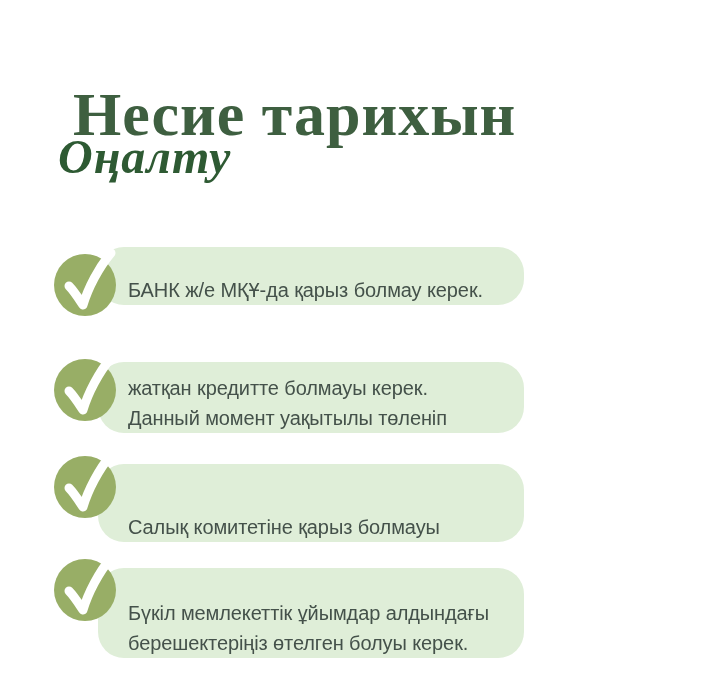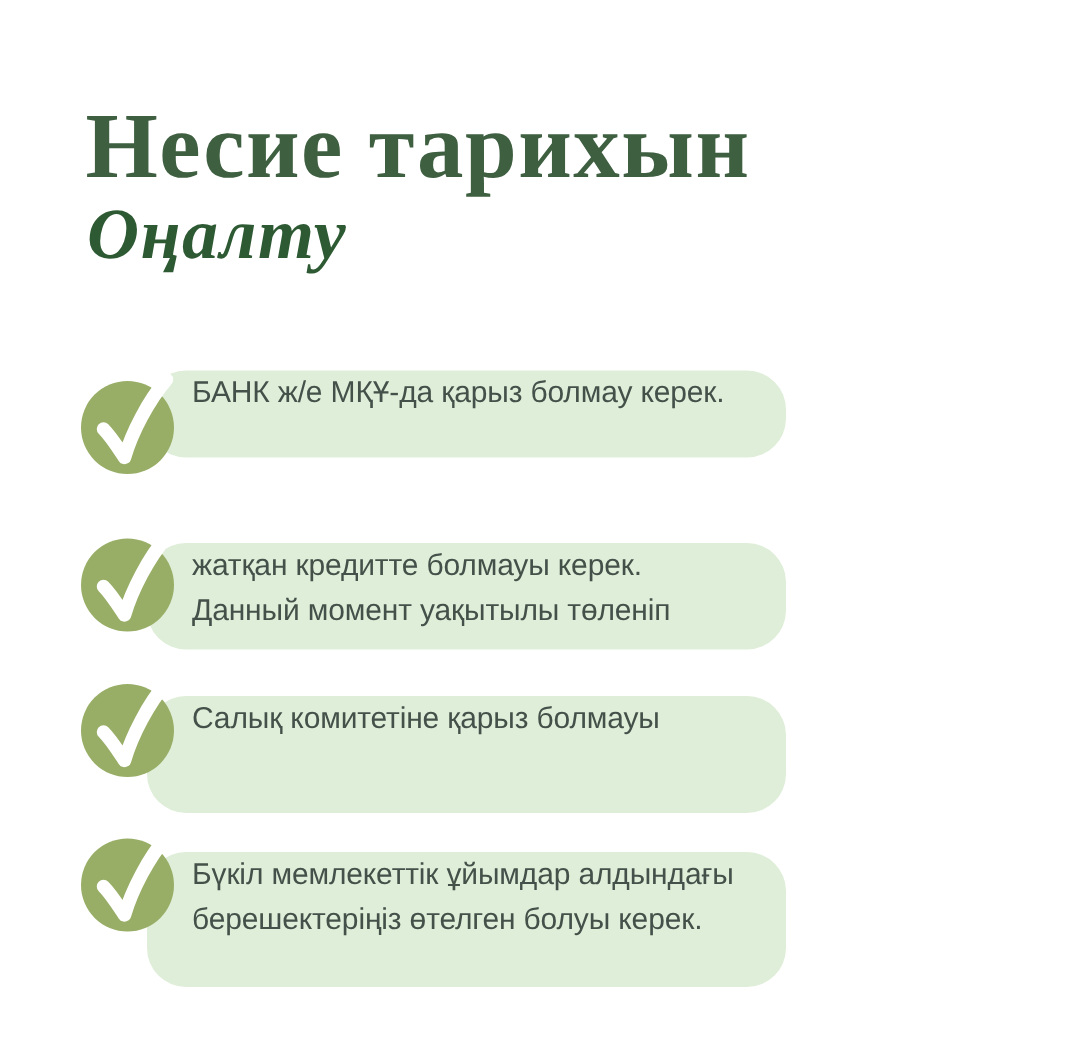--- a/index.html
+++ b/index.html
@@ -12,21 +12,21 @@
     width: 723px;
     height: 699px;
     background: var(--background, #ffffff);
     overflow: hidden;
     font-family: "Liberation Sans", "DejaVu Sans", sans-serif;
   }
   .page-title {
     position: absolute;
     left: 57px;
     top: 63px;
-    margin: 0;
+    margin: 16px;
     font-family: "Liberation Serif", "DejaVu Serif", serif;
     font-size: 62px;
     font-weight: 700;
     line-height: 1.15;
     letter-spacing: 1px;
     color: var(--title-green, #3e5f40);
     white-space: nowrap;
   }
   .page-subtitle {
     position: absolute;
@@ -50,21 +50,21 @@
     overflow: visible;
   }
   .pill {
     position: absolute;
     left: 98px;
     width: 426px;
     background: var(--pill-green, #dfeed8);
     border-radius: 26px;
     display: flex;
     flex-direction: column;
-    justify-content: flex-start;
+    justify-content: flex-end;
     box-sizing: border-box;
     padding-left: 30px;
     padding-right: 6px;
   }
   .line {
     font-size: 20px;
     line-height: 30px;
     letter-spacing: -0.1px;
     color: var(--text-dark, #44514a);
     white-space: nowrap;

